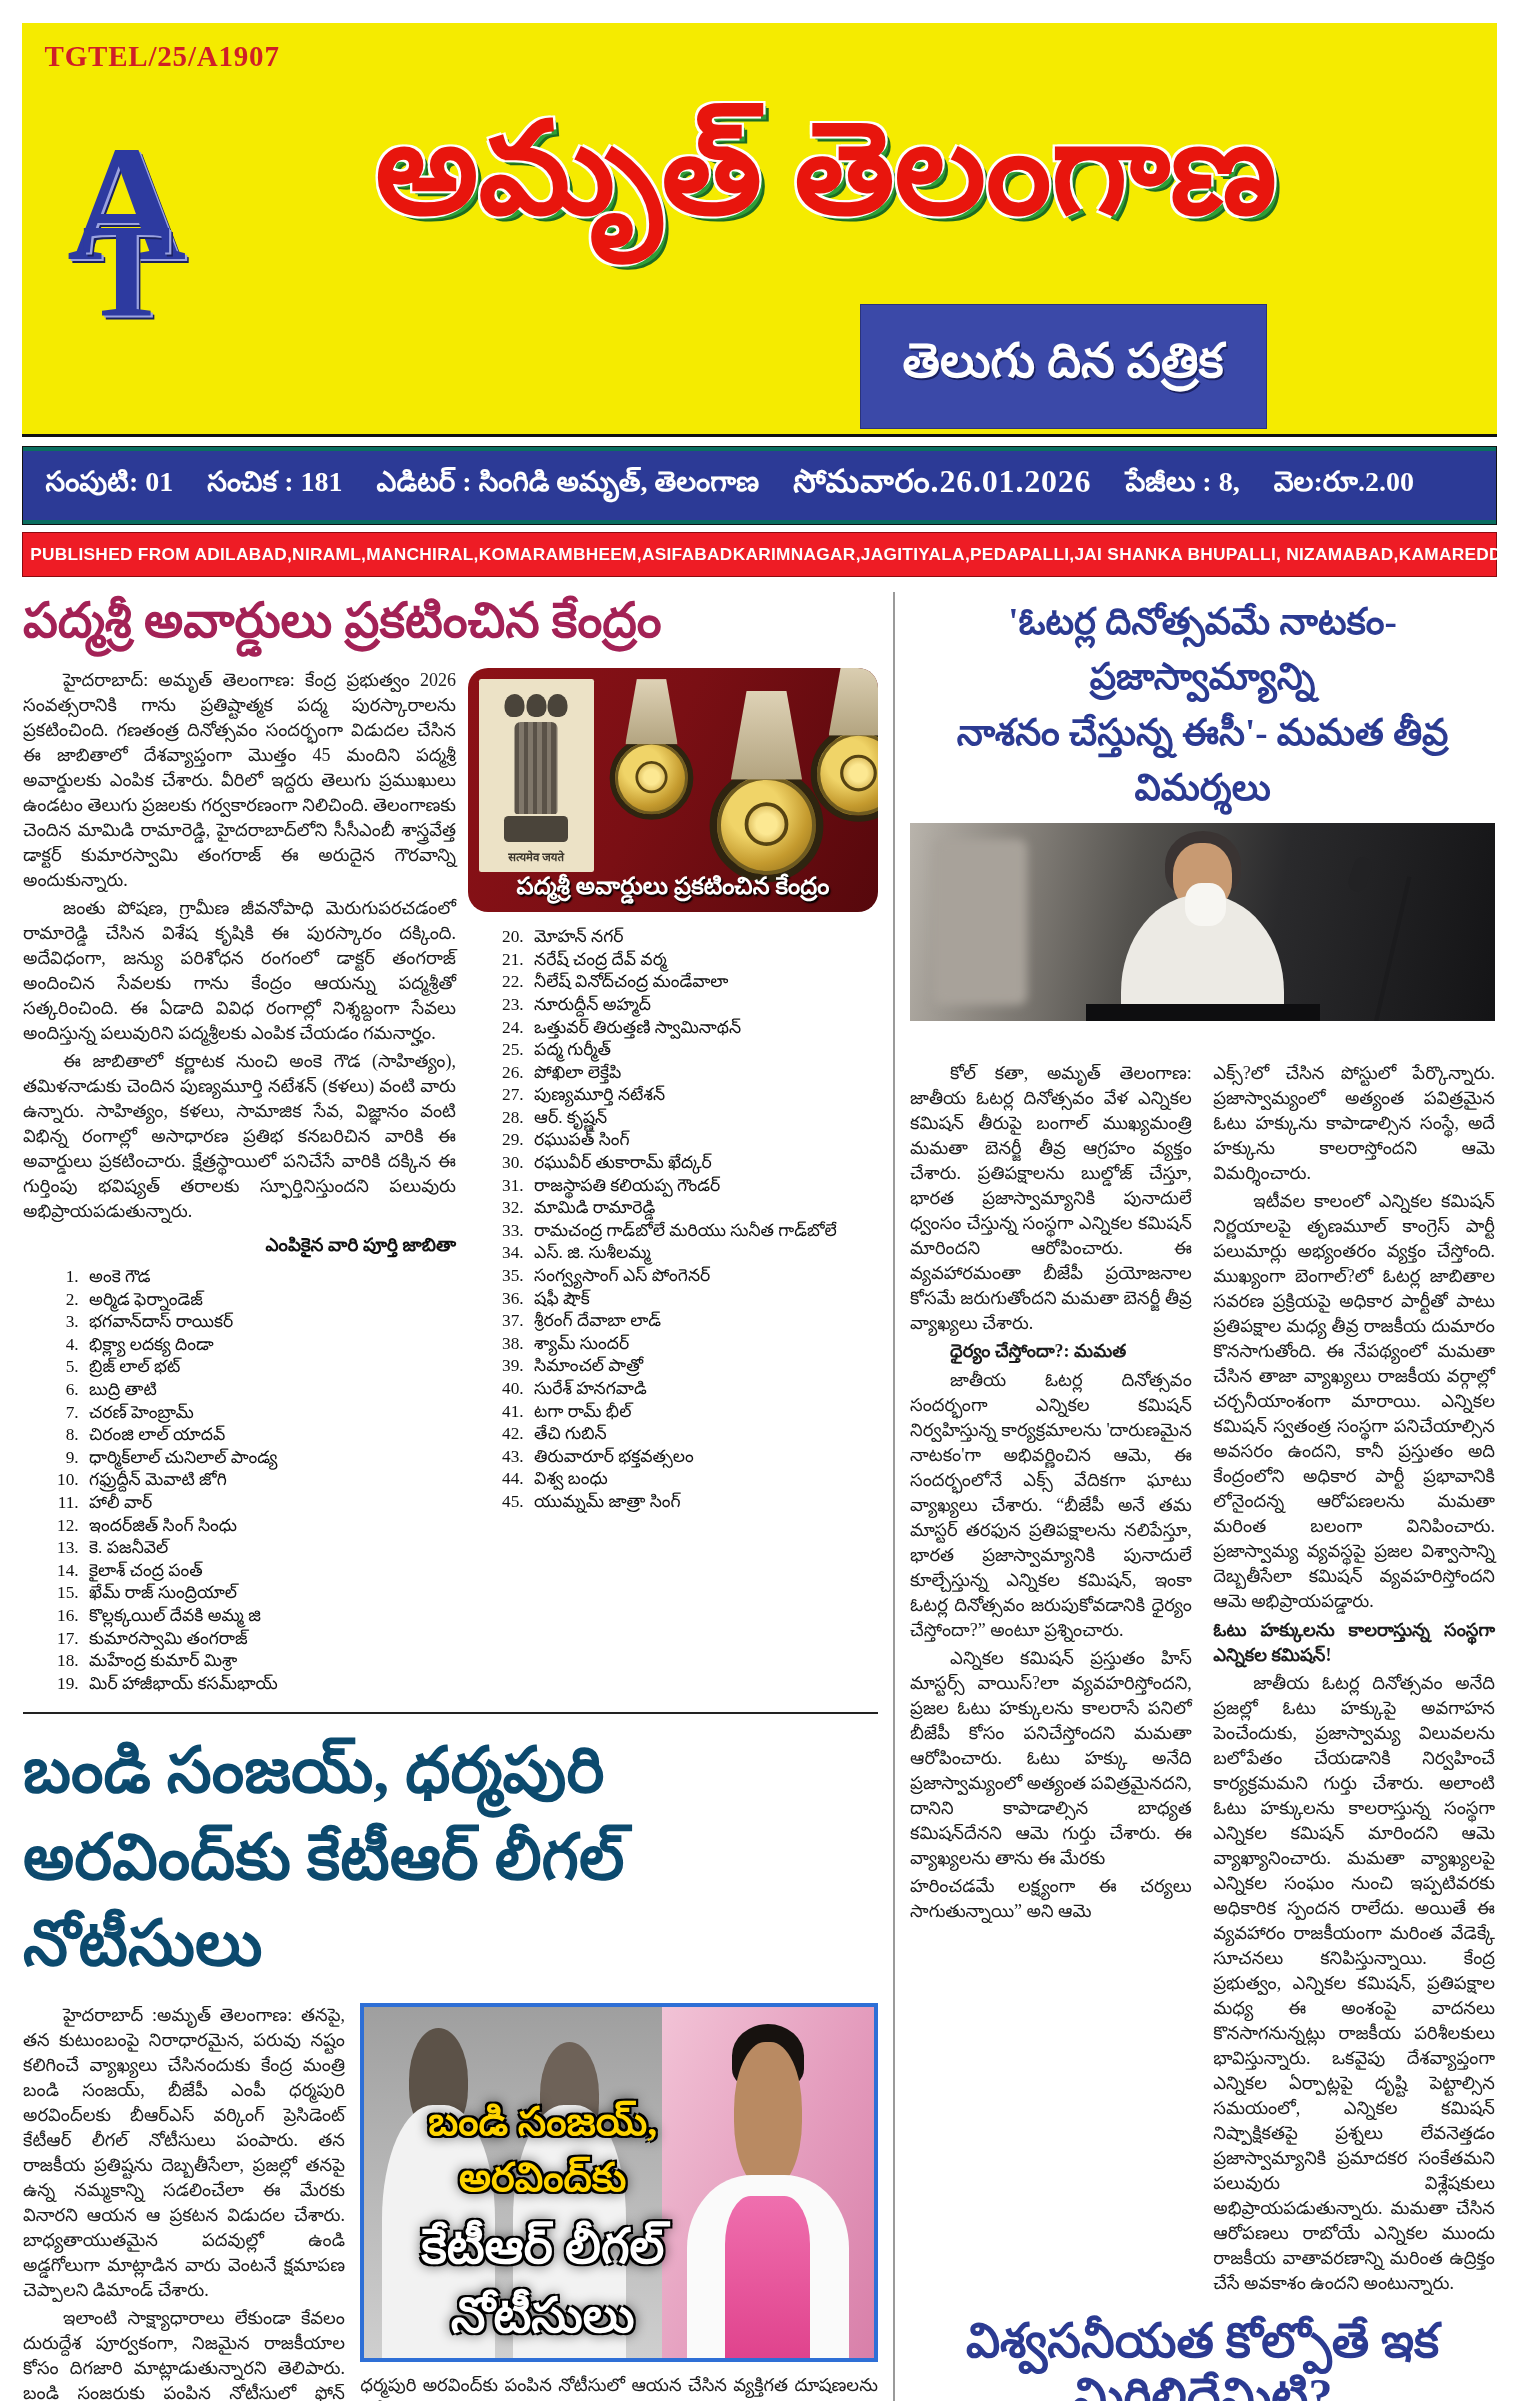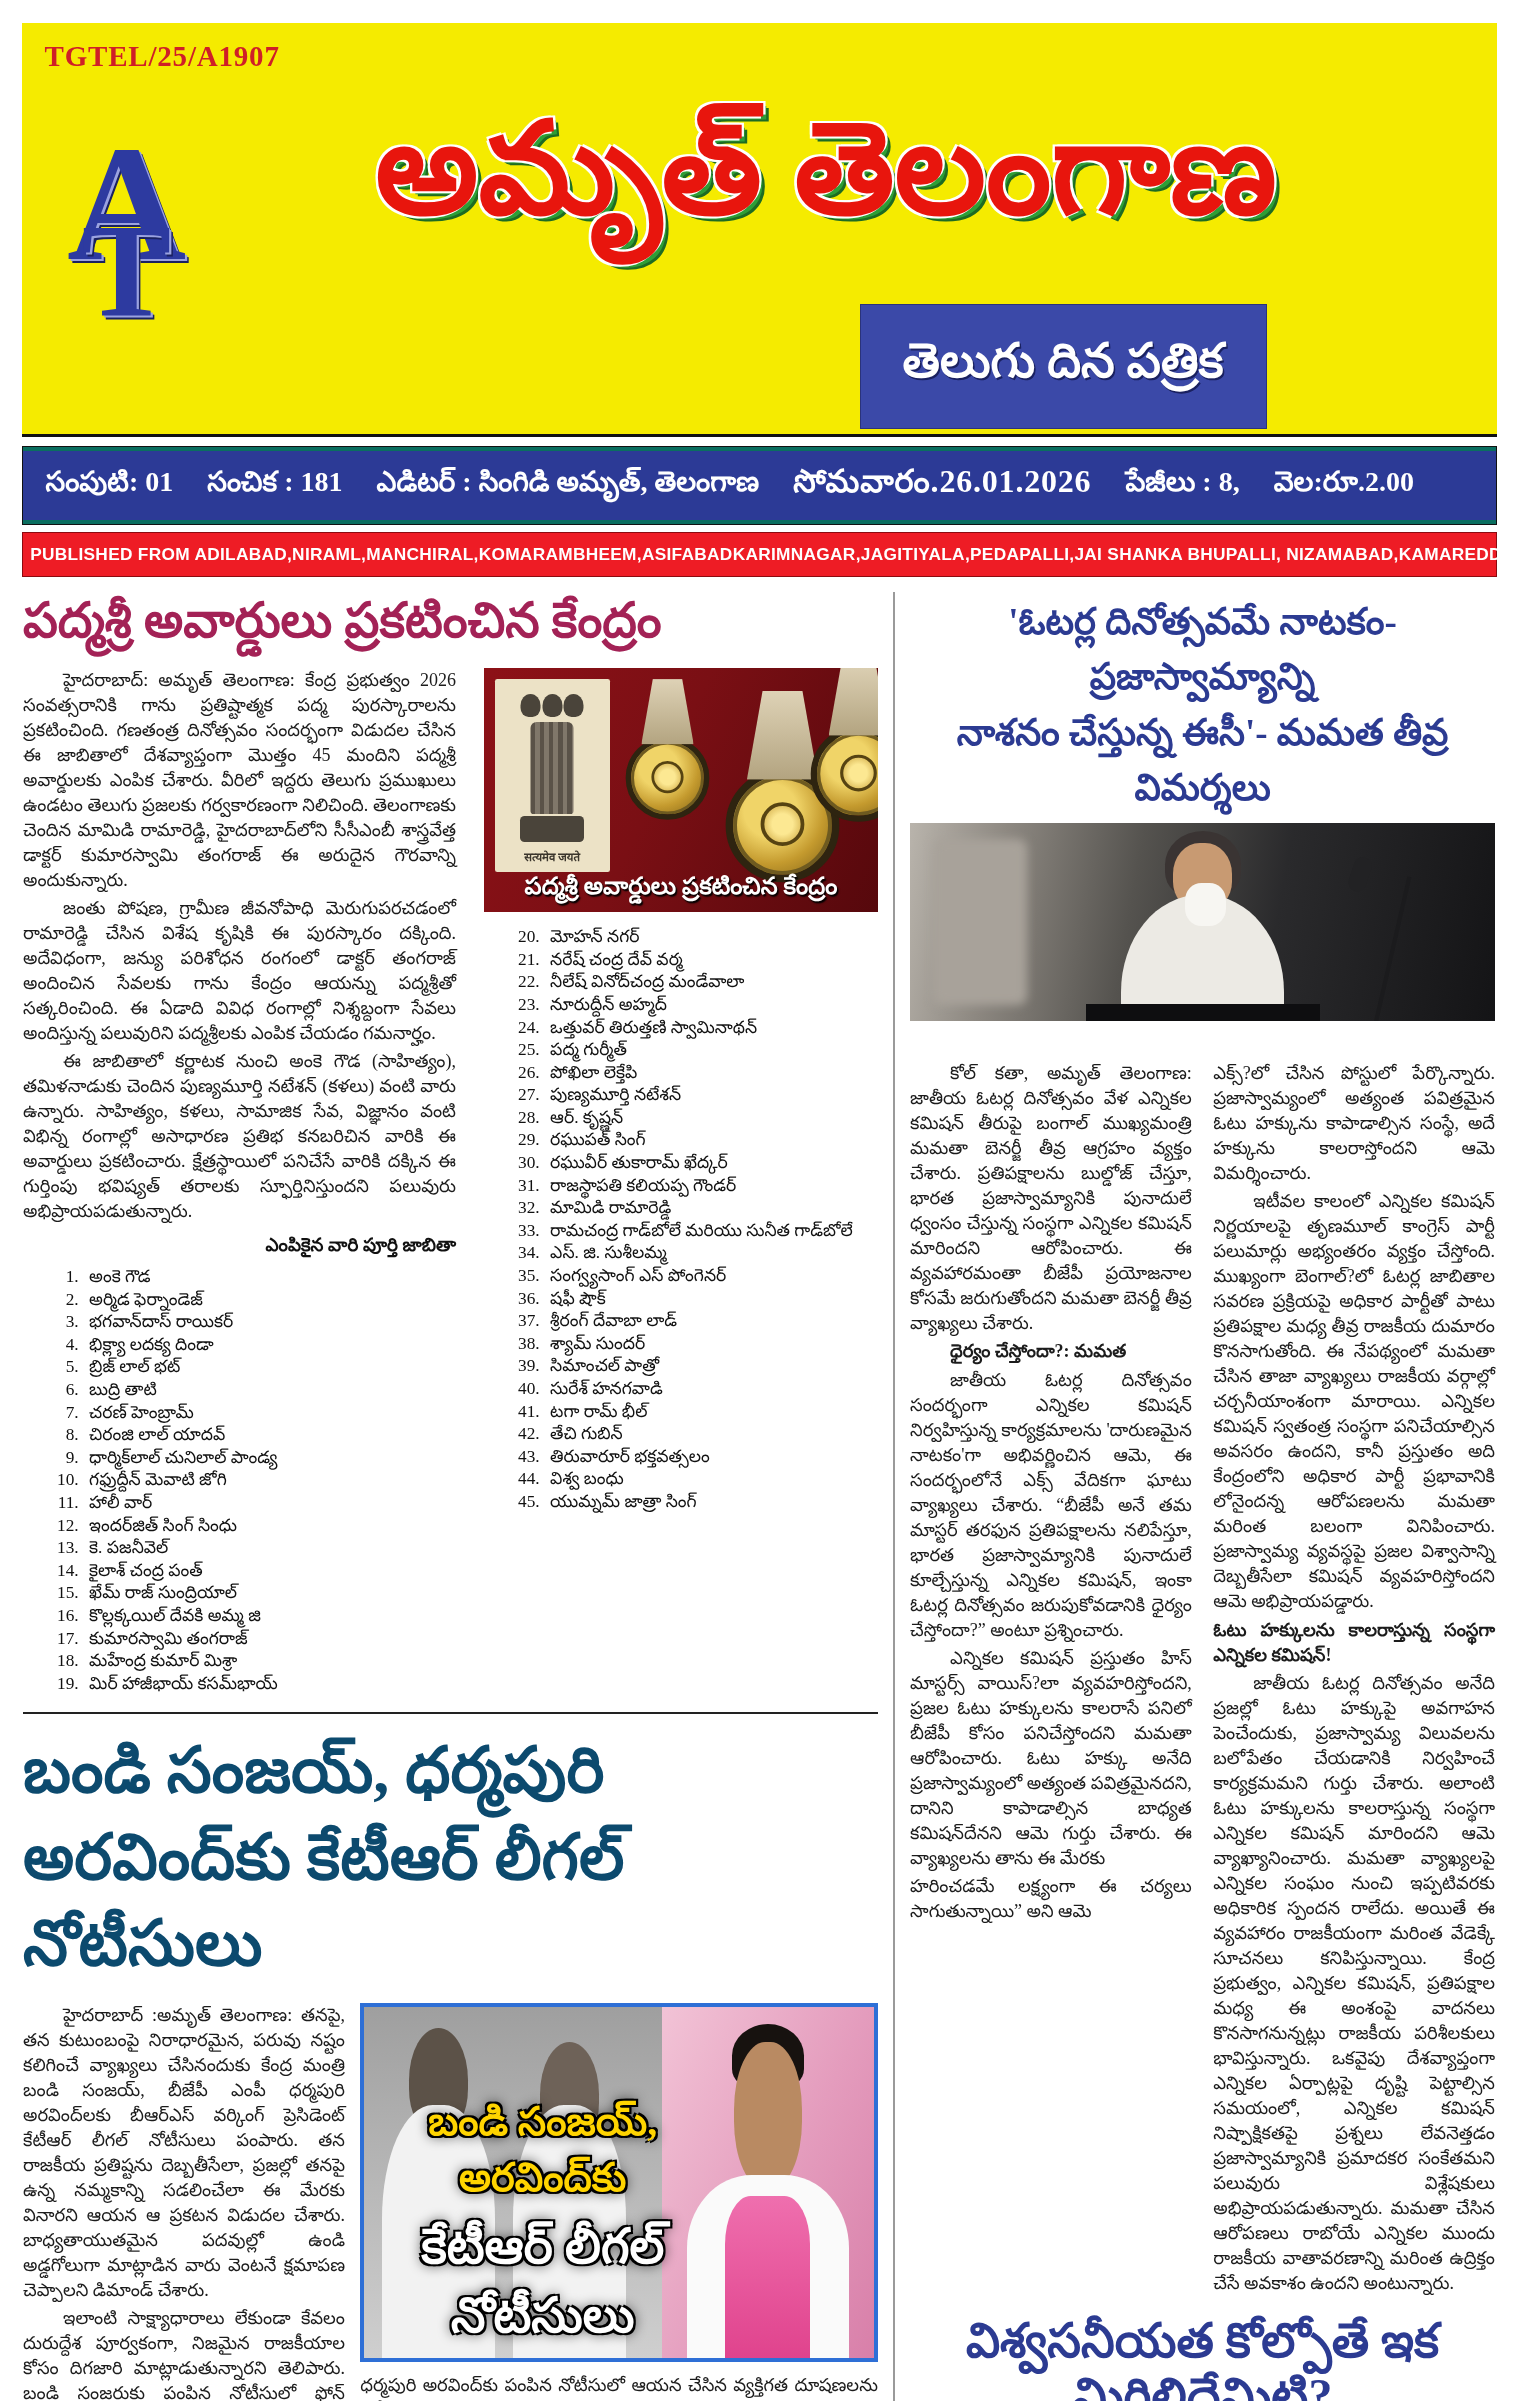--- a/index.html
+++ b/index.html
@@ -39,28 +39,28 @@
   .hl-blue-lg { color:#2c3b92; font-size:48px; line-height:1.15; text-align:center; margin:14px 0 12.3px; }
   .hl-pink-lg { color:#0c4a6e; font-size:64px; line-height:1.35; text-align:left; margin:14px 0 15.3px; }
 
   p.body { font-size:18px; line-height:25px; color:#1c1c1c; text-align:justify; text-indent:40px; margin-bottom:3.1px; }
   p.body.noindent { text-indent:0; }
   .subhead { font-weight:bold; color:#111; text-indent:40px; }
 
   .sep { border:none; border-top:2.3px solid #222; margin:17px 0 7.7px; }
 
   
-  .padma-body { display:flex; gap:28px; align-items:flex-start; }
+  .padma-body { display:flex; gap:12px; align-items:flex-start; }
   .padma-colL { width:433px; flex:none; }
   .padma-colR { flex:1; min-width:0; }
   .list-title { font-size:18.4px; font-weight:bold; margin:10.7px 0 6.1px 31px; color:#111;text-align:right; }
   ol.names { font-size:17.3px; line-height:22.6px; color:#111; margin-left:60px; }
   ol.names li { padding-left:6.1px; }
 
-  .medal-img { position:relative; height:244px; background:linear-gradient(115deg,#8d1117 0%, #7a0f14 45%, #56080c 100%); overflow:hidden; margin-bottom:14px; }
+  .medal-img { position:relative; height:244px; background:linear-gradient(115deg,#8d1117 0%, #7a0f14 45%, #56080c 100%); overflow:hidden; margin-bottom:14px;border-radius:20px; }
   .emblem-strip { position:absolute; left:10.7px; top:10.7px; width:115px; height:193px; background:#ece2c6; border-radius:2.3px; }
   .emb-heads { position:absolute; left:50%; top:15.3px; transform:translateX(-50%); display:flex; gap:1.5px; }
   .emb-heads i { width:20px; height:23px; background:#4a443a; border-radius:50% 50% 40% 40%; }
   .emb-pillar { position:absolute; left:50%; top:43px; transform:translateX(-50%); width:43px; height:92px; background:repeating-linear-gradient(90deg,#5a5248 0 4.6px,#80776a 4.6px 9.2px); border-radius:6.1px 6.1px 3.1px 3.1px; }
   .emb-base { position:absolute; left:50%; top:137px; transform:translateX(-50%); width:64px; height:26px; background:#4a443a; border-radius:4.6px; }
   .emb-text { position:absolute; left:0; right:0; bottom:7.7px; text-align:center; font-size:11.5px; color:#3a352c; font-weight:bold; }
   .medal { position:absolute; }
   .ribbon { width:57px; height:71px; margin:0 auto; background:linear-gradient(#ded2b6,#b3a480); clip-path:polygon(22% 0, 78% 0, 100% 100%, 0 100%); }
   .disc { width:91px; height:91px; margin:-9.2px auto 0; border-radius:50%; background:radial-gradient(circle at 38% 35%, #f0d468 0 30%, #c49a2e 60%, #7a5c14 100%); border:6.1px solid #2e2410; box-shadow:0 0 0 3.1px #6e5a20 inset; }
   .disc i { display:block; width:35px; height:35px; margin:21.5px auto 0; border-radius:50%; background:radial-gradient(circle,#fce892 0 40%, #caa23a 100%); border:3.1px solid #564312; }

